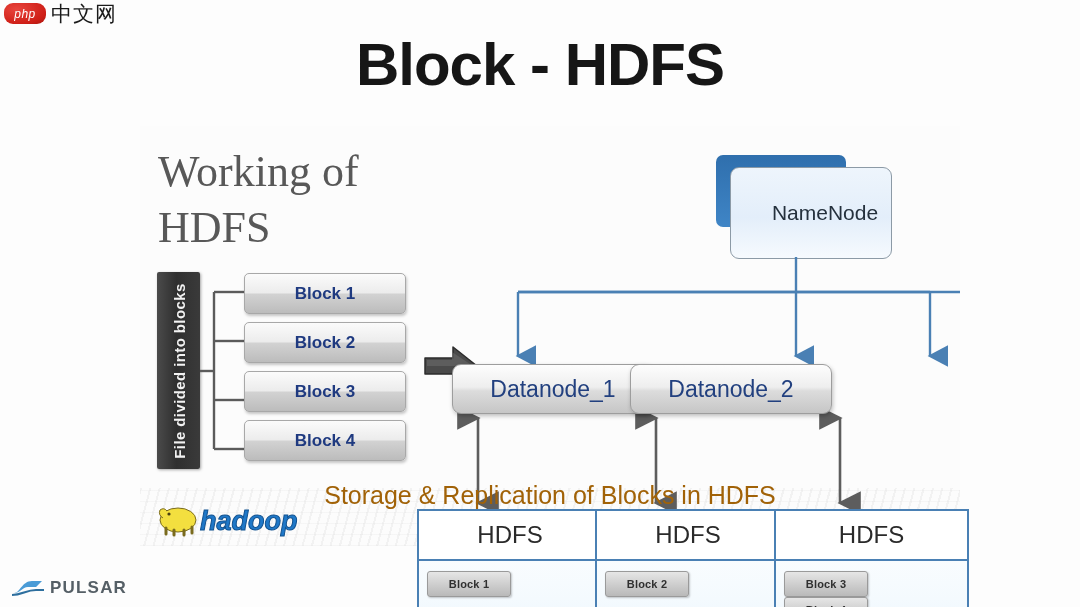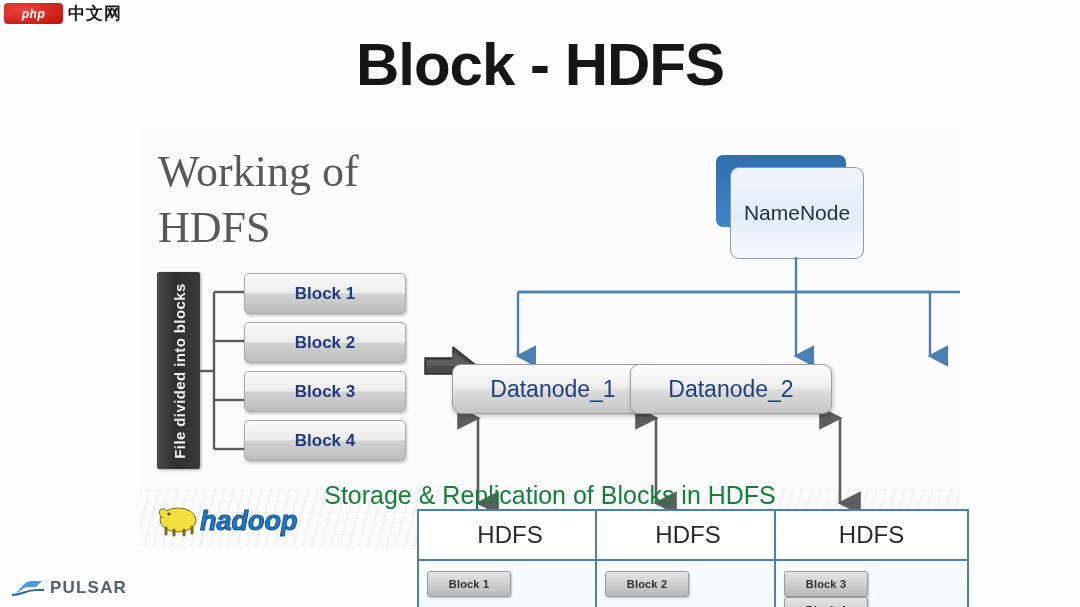--- a/index.html
+++ b/index.html
@@ -8,27 +8,27 @@
     font-family:"Liberation Sans", sans-serif;
     overflow:hidden;position:relative;
   }
   .slide{position:absolute;inset:0;background:#fdfdfd;}
 
   
   .php-watermark{
     position:absolute;left:4px;top:3px;display:flex;align-items:center;gap:5px;
   }
   .php-badge{
-    width:59px;height:21px;border-radius:4px;
+    width:42px;height:21px;border-radius:9px;
     background:radial-gradient(ellipse at 30% 30%, #e8443c 0%, #cf1f17 70%, #a81710 100%);
     display:flex;align-items:center;justify-content:center;
-    color:#ffffff;font-size:12px;font-weight:bold;font-style:italic;
+    color:#ffffff;font-size:12px;font-weight:normal;font-style:italic;
     letter-spacing:.5px;line-height:1;
   }
-  .php-cn{font-size:17px;color:#1a1a1a;font-weight:bold;letter-spacing:1px;line-height:1;}
+  .php-cn{font-size:21px;color:#1a1a1a;font-weight:normal;letter-spacing:1px;line-height:1;}
 
   
   .slide-title{
     position:absolute;left:0;right:0;top:30px;text-align:center;
     font-size:60px;font-weight:bold;color:#161616;letter-spacing:-1px;
   }
 
   
   .diagram{
     position:absolute;left:140px;top:126px;width:820px;height:420px;
@@ -81,21 +81,21 @@
   
   .nn-shadow{
     position:absolute;left:576px;top:29px;width:130px;height:72px;border-radius:7px;
     background:linear-gradient(180deg,#2f6fad 0%,#3f85c6 100%);
   }
   .nn-front{
     position:absolute;left:590px;top:41px;width:132px;height:90px;border-radius:9px;
     background:linear-gradient(180deg,#eef5fc 0%,#e3eefa 55%,#f6fafe 100%);
     border:1.5px solid #8c9aa6;
     display:flex;align-items:center;justify-content:center;
-    font-size:21px;color:#25313d;
+    font-size:21px;color:#25313d;padding-left:28px;
   }
 
   
   .links{position:absolute;left:0;top:0;width:820px;height:420px;pointer-events:none;}
 
   
   .dnode{
     position:absolute;top:238px;width:200px;height:48px;border-radius:9px;
     background:linear-gradient(180deg,#fdfdfd 0%,#eeeeee 46%,#dcdcdc 54%,#c6c6c6 100%);
     border:1px solid #9d9d9d;box-shadow:1px 2px 4px rgba(0,0,0,.25);
@@ -119,21 +119,21 @@
   .chip{
     display:inline-flex;align-items:center;justify-content:center;
     height:24px;min-width:68px;padding:0 7px;margin-right:8px;border-radius:3px;
     background:linear-gradient(180deg,#e6e6e6 0%,#cfcfcf 50%,#b9b9b9 100%);
     border:1px solid #9a9a9a;box-shadow:1px 1px 2px rgba(0,0,0,.22);
     font-size:11px;font-weight:bold;color:#303030;letter-spacing:.2px;
   }
 
   .caption{
     position:absolute;left:0;right:0;top:355px;text-align:center;
-    font-size:25px;color:#15803d;
+    font-size:25px;color:#a16207;
   }
 
   
   .hadoop{position:absolute;left:12px;top:372px;width:168px;height:40px;}
 
   
   .pulsar{position:absolute;left:10px;bottom:8px;display:flex;align-items:center;gap:4px;}
   .pulsar .word{font-size:17px;color:#555f66;letter-spacing:1.2px;font-weight:600;}
 </style>
 </head>

